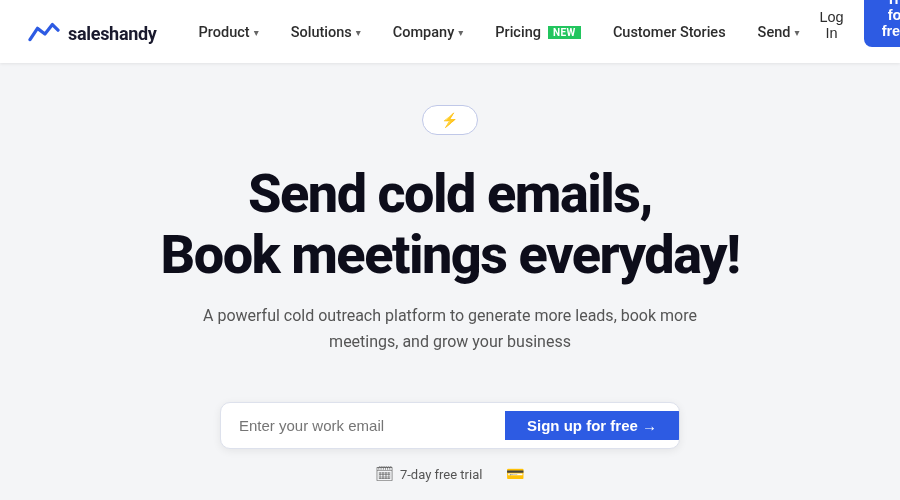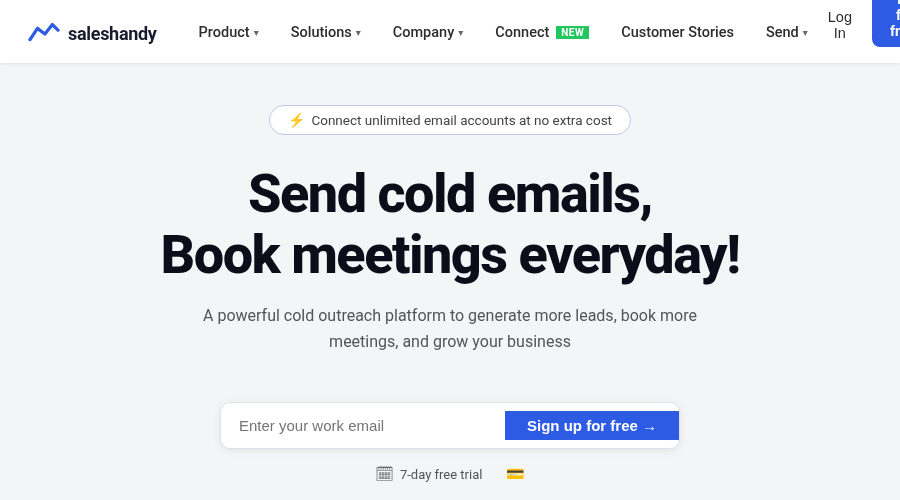--- a/index.html
+++ b/index.html
@@ -205,21 +205,21 @@
     </div>
     <div class="nav-item">
       <span>Solutions</span>
       <span class="chevron">▾</span>
     </div>
     <div class="nav-item">
       <span>Company</span>
       <span class="chevron">▾</span>
     </div>
     <div class="nav-item">
-      <span>Connect</span>
+      <span>Pricing</span>
       <span class="nav-badge">NEW</span>
     </div>
     <div class="nav-item">
       <span>Customer Stories</span>
     </div>
     <div class="nav-item">
       <span>Send</span>
       <span class="chevron">▾</span>
     </div>
   </div>
@@ -227,21 +227,20 @@
   <div class="nav-right">
     <button class="btn-login">Log In</button>
     <button class="btn-try">Try for free!</button>
 
   </div>
 </nav>
 
 <section class="hero">
   <div class="hero-banner">
     <span class="flash-icon">⚡</span>
-    <span>Connect unlimited email accounts at no extra cost</span>
   </div>
 
   <h1 class="hero-title">
     <span>Send cold emails,</span><br>
     <span>Book meetings everyday!</span>
   </h1>
 
   <p class="hero-subtitle">A powerful cold outreach platform to generate more leads, book more meetings, and grow your business</p>
 
   <div class="hero-form">

